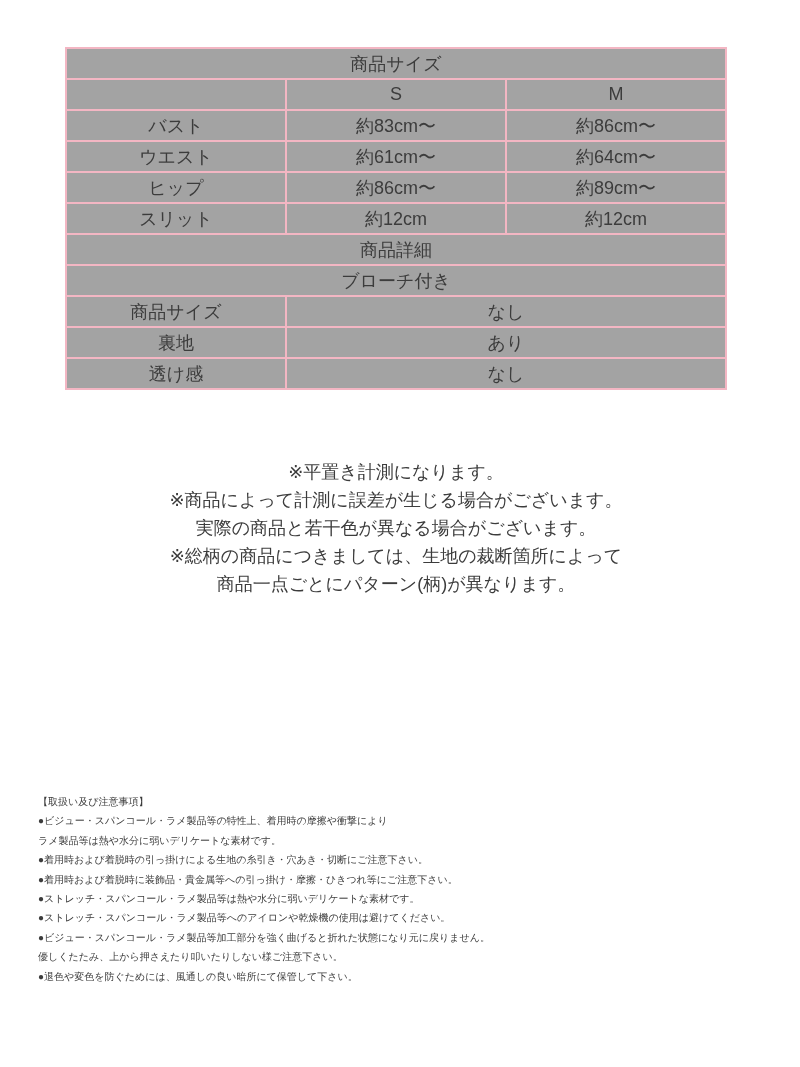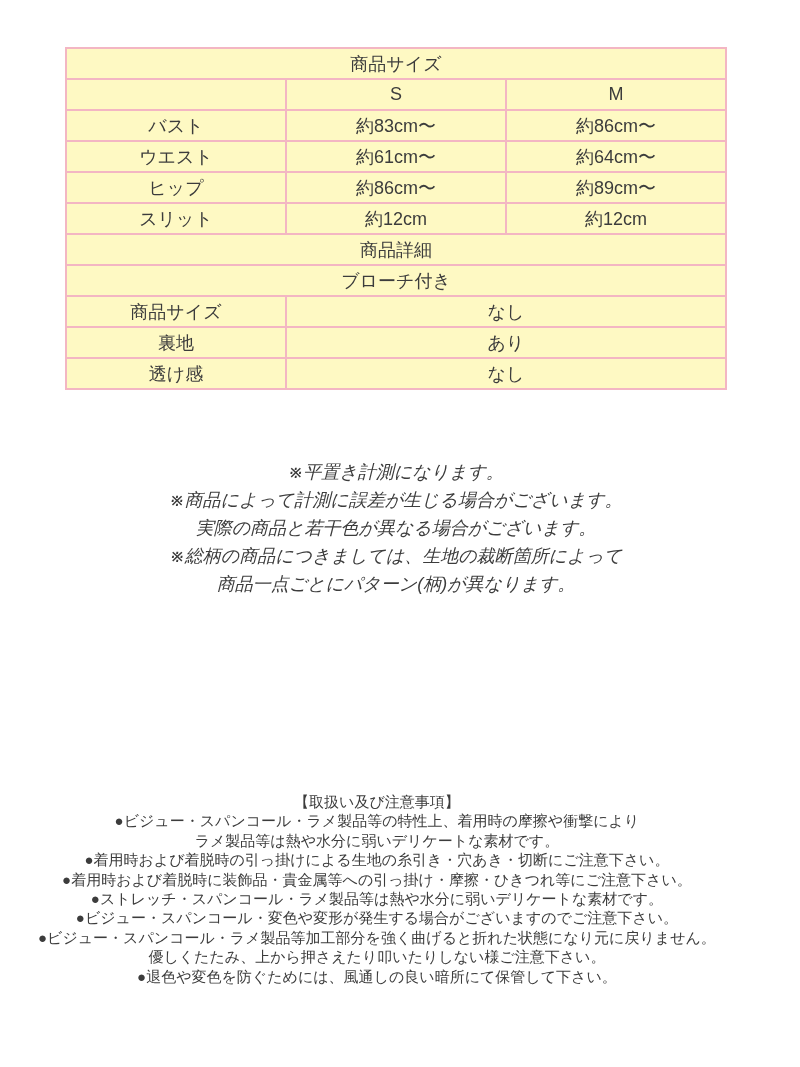--- a/index.html
+++ b/index.html
@@ -9,33 +9,33 @@
     font-family:"Liberation Sans","DejaVu Sans",sans-serif;
     color:#3c3c3c;
   }
   .size-table {
     position:absolute; left:65px; top:47px;
     width:662px; border-collapse:collapse; table-layout:fixed;
   }
   .size-table td {
     border:2px solid #f3b6c3;
     height:31px; text-align:center; vertical-align:middle;
-    font-size:18px; padding:0; background:#fef9c3;
+    font-size:18px; padding:0; background:#a3a3a3;
     overflow:hidden; white-space:nowrap;
   }
   .col-label { width:279px; }
   .col-s { width:191px; }
   .col-m { width:192px; }
   .measure-notes {
     position:absolute; left:65px; top:458px; width:662px;
-    text-align:center; font-size:18px; line-height:28px;font-style:italic;
+    text-align:center; font-size:18px; line-height:28px;
   }
   .handling {
     position:absolute; left:38px; top:792px;
-    font-size:15px; line-height:19.4px; white-space:nowrap;text-align:center;
+    font-size:10px; line-height:19.4px; white-space:nowrap;
   }
 </style>
 </head>
 <body>
 
 <table class="size-table">
   <tbody>
       <tr>
     <td colspan="3">商品サイズ</td>
   </tr>
@@ -93,17 +93,17 @@
   <div>商品一点ごとにパターン(柄)が異なります。</div>
 </div>
 
 <div class="handling">
   <div>【取扱い及び注意事項】</div>
   <div>●ビジュー・スパンコール・ラメ製品等の特性上、着用時の摩擦や衝撃により</div>
   <div>ラメ製品等は熱や水分に弱いデリケートな素材です。</div>
   <div>●着用時および着脱時の引っ掛けによる生地の糸引き・穴あき・切断にご注意下さい。</div>
   <div>●着用時および着脱時に装飾品・貴金属等への引っ掛け・摩擦・ひきつれ等にご注意下さい。</div>
   <div>●ストレッチ・スパンコール・ラメ製品等は熱や水分に弱いデリケートな素材です。</div>
-  <div>●ビジュー・スパンコール・変色や変形が発生する場合がございますのでご注意下さい。</div>
+  <div>●ストレッチ・スパンコール・ラメ製品等へのアイロンや乾燥機の使用は避けてください。</div>
   <div>●ビジュー・スパンコール・ラメ製品等加工部分を強く曲げると折れた状態になり元に戻りません。</div>
   <div>優しくたたみ、上から押さえたり叩いたりしない様ご注意下さい。</div>
   <div>●退色や変色を防ぐためには、風通しの良い暗所にて保管して下さい。</div>
 </div>
 
 </body></html>

